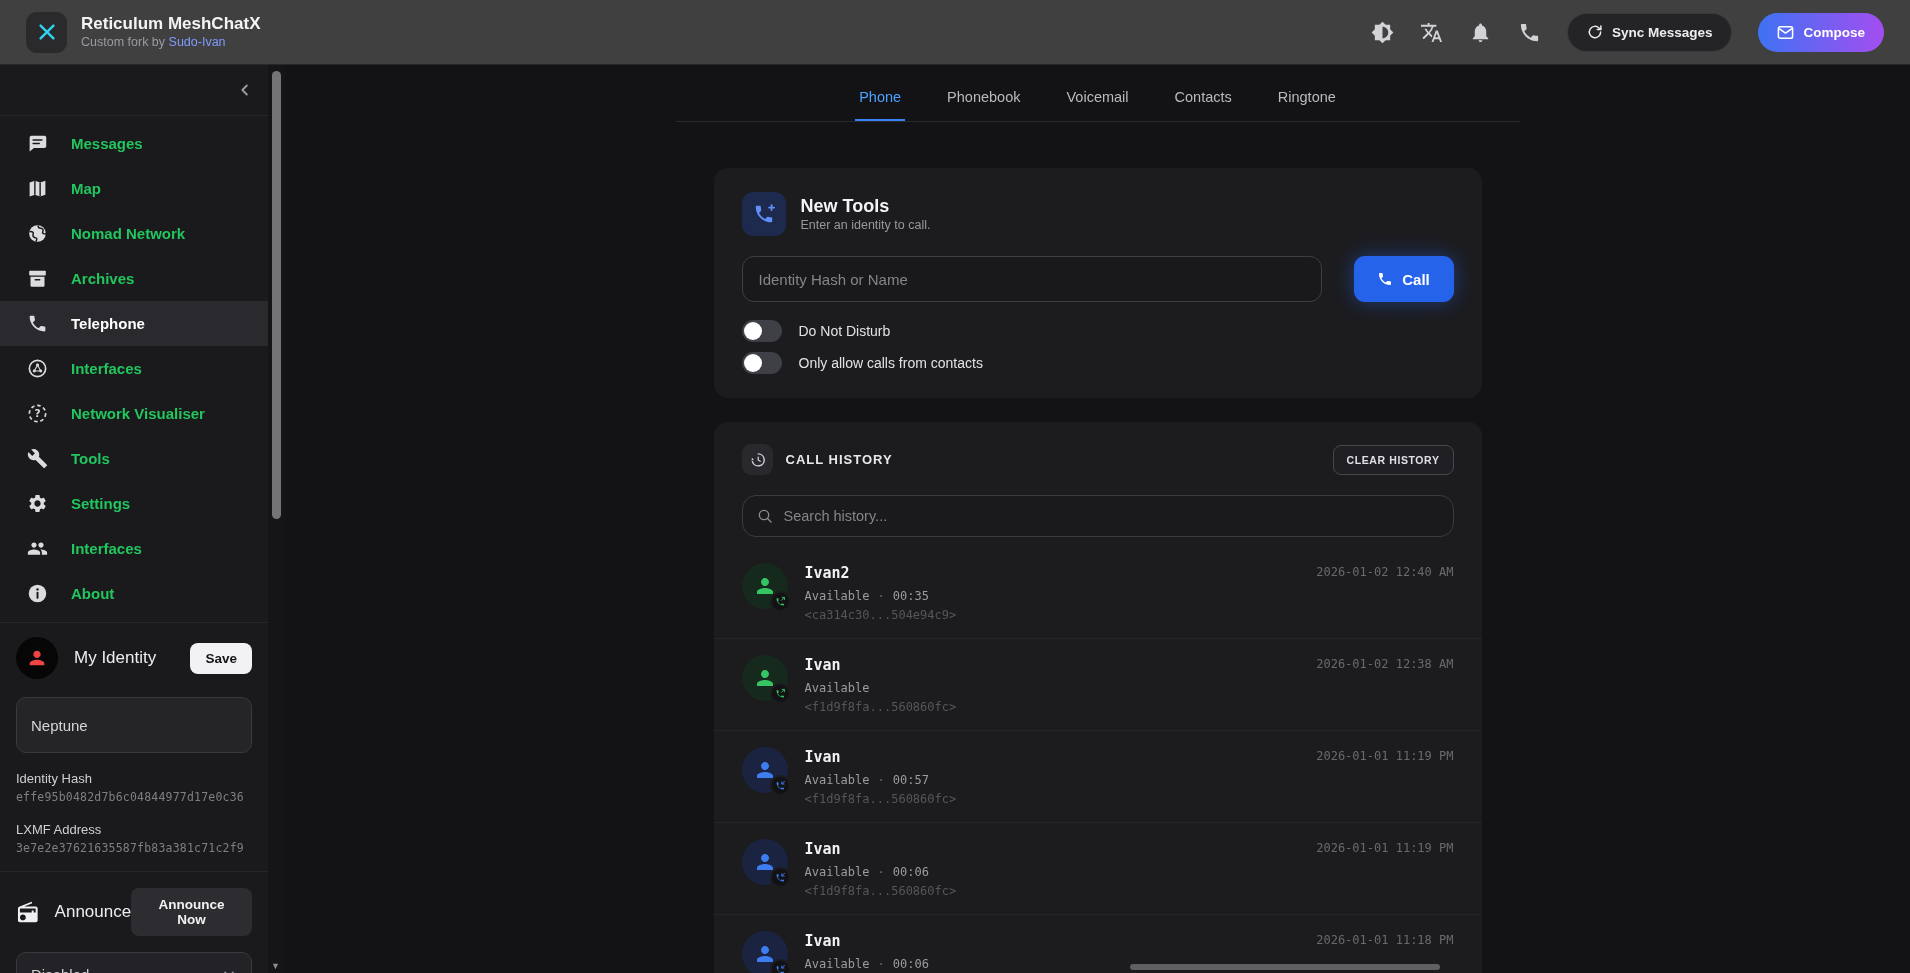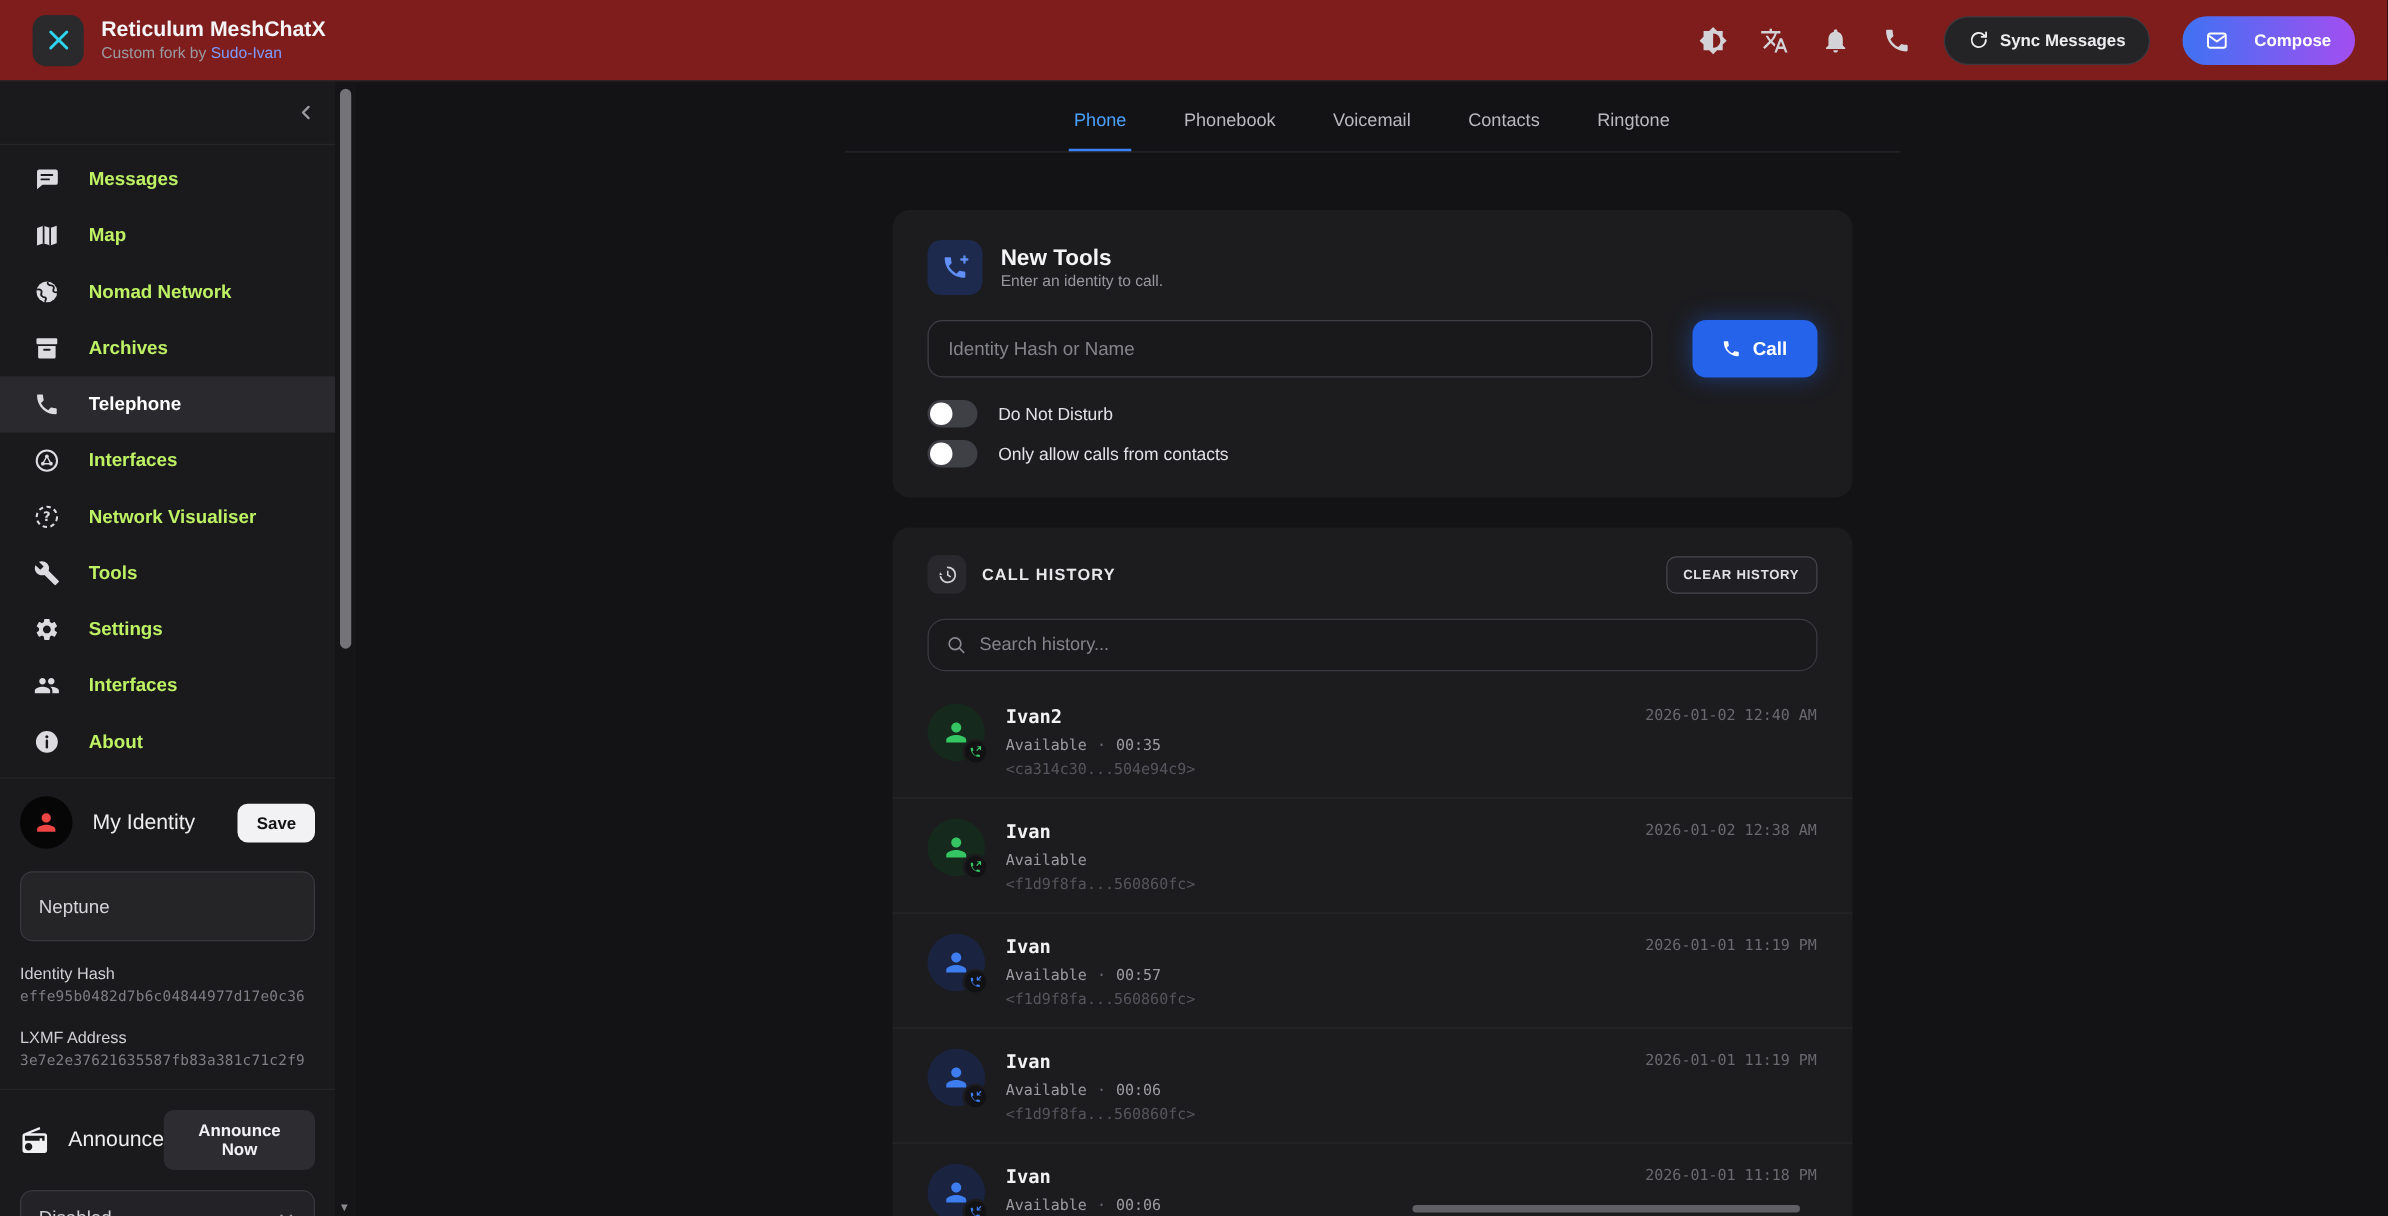--- a/index.html
+++ b/index.html
@@ -8,21 +8,21 @@
     background:#131315;
     font-family:"Liberation Sans", sans-serif;
     color:#e6e6e9;
     position:relative;
   }
   .mono { font-family:"DejaVu Sans Mono", monospace; }
 
   
   header {
     position:absolute; top:0; left:0; right:0; height:65px;
-    background:#7f1d1d; border-bottom:1px solid #27272a;
+    background:#404040; border-bottom:1px solid #27272a;
     display:flex; align-items:center; padding:0 26px; z-index:10;
   }
   .logo {
     width:41px; height:41px; border-radius:11px; background:#2a2a2d;
     display:flex; align-items:center; justify-content:center; margin-right:14px;
     cursor:pointer;
   }
   .logo svg { width:22px; height:22px; }
   .title-block .app-title { font-size:17px; font-weight:bold; color:#f4f4f6; line-height:20px; }
   .title-block .app-sub { font-size:12.5px; color:#9a9aa1; line-height:16px; }
@@ -31,41 +31,41 @@
   .hicon { width:23px; height:23px; color:#d2d2d7; cursor:pointer; }
   .hicon svg { width:100%; height:100%; }
   .btn-sync {
     display:flex; align-items:center; gap:9px; height:39px; padding:0 19px;
     background:#242427; border:1px solid #3a3a3f; border-radius:20px;
     color:#ededf0; font-size:13.5px; font-weight:bold; cursor:pointer;
     font-family:"Liberation Sans", sans-serif;
   }
   .btn-sync svg { width:16px; height:16px; }
   .btn-compose {
-    display:flex; align-items:center; gap:21px; height:39px; padding:0 19px;
+    display:flex; align-items:center; gap:9px; height:39px; padding:0 19px;
     background:linear-gradient(90deg,#3f72f3,#a34ef0);
     border:none; border-radius:20px; color:#ffffff; font-size:13.5px; font-weight:bold;
     cursor:pointer; font-family:"Liberation Sans", sans-serif;
   }
   .btn-compose svg { width:17px; height:17px; }
 
   
   aside {
     position:absolute; top:65px; left:0; width:268px; bottom:0;
     background:#1a1a1c; z-index:5;
   }
   .collapse-row {
     height:51px; display:flex; align-items:center; justify-content:flex-end;
     padding-right:14px; border-bottom:1px solid #262629;
   }
   .collapse-row svg { width:18px; height:18px; color:#9c9ca3; cursor:pointer; }
   nav ul { list-style:none; padding-top:5px; }
   nav li {
     height:45px; display:flex; align-items:center; padding-left:27px;
-    cursor:pointer; color:#bef264;
+    cursor:pointer; color:#22c55e;
   }
   nav li.active { background:#2a2a2e; color:#ffffff; }
   nav li svg { width:21px; height:21px; margin-right:23px; color:#dcdce0; flex:none; }
   nav li span { font-size:15px; font-weight:bold; }
 
   .side-divider { border-top:1px solid #262629; margin-top:6px; }
 
   .identity-row {
     display:flex; align-items:center; padding:14px 16px 12px 16px;
   }

